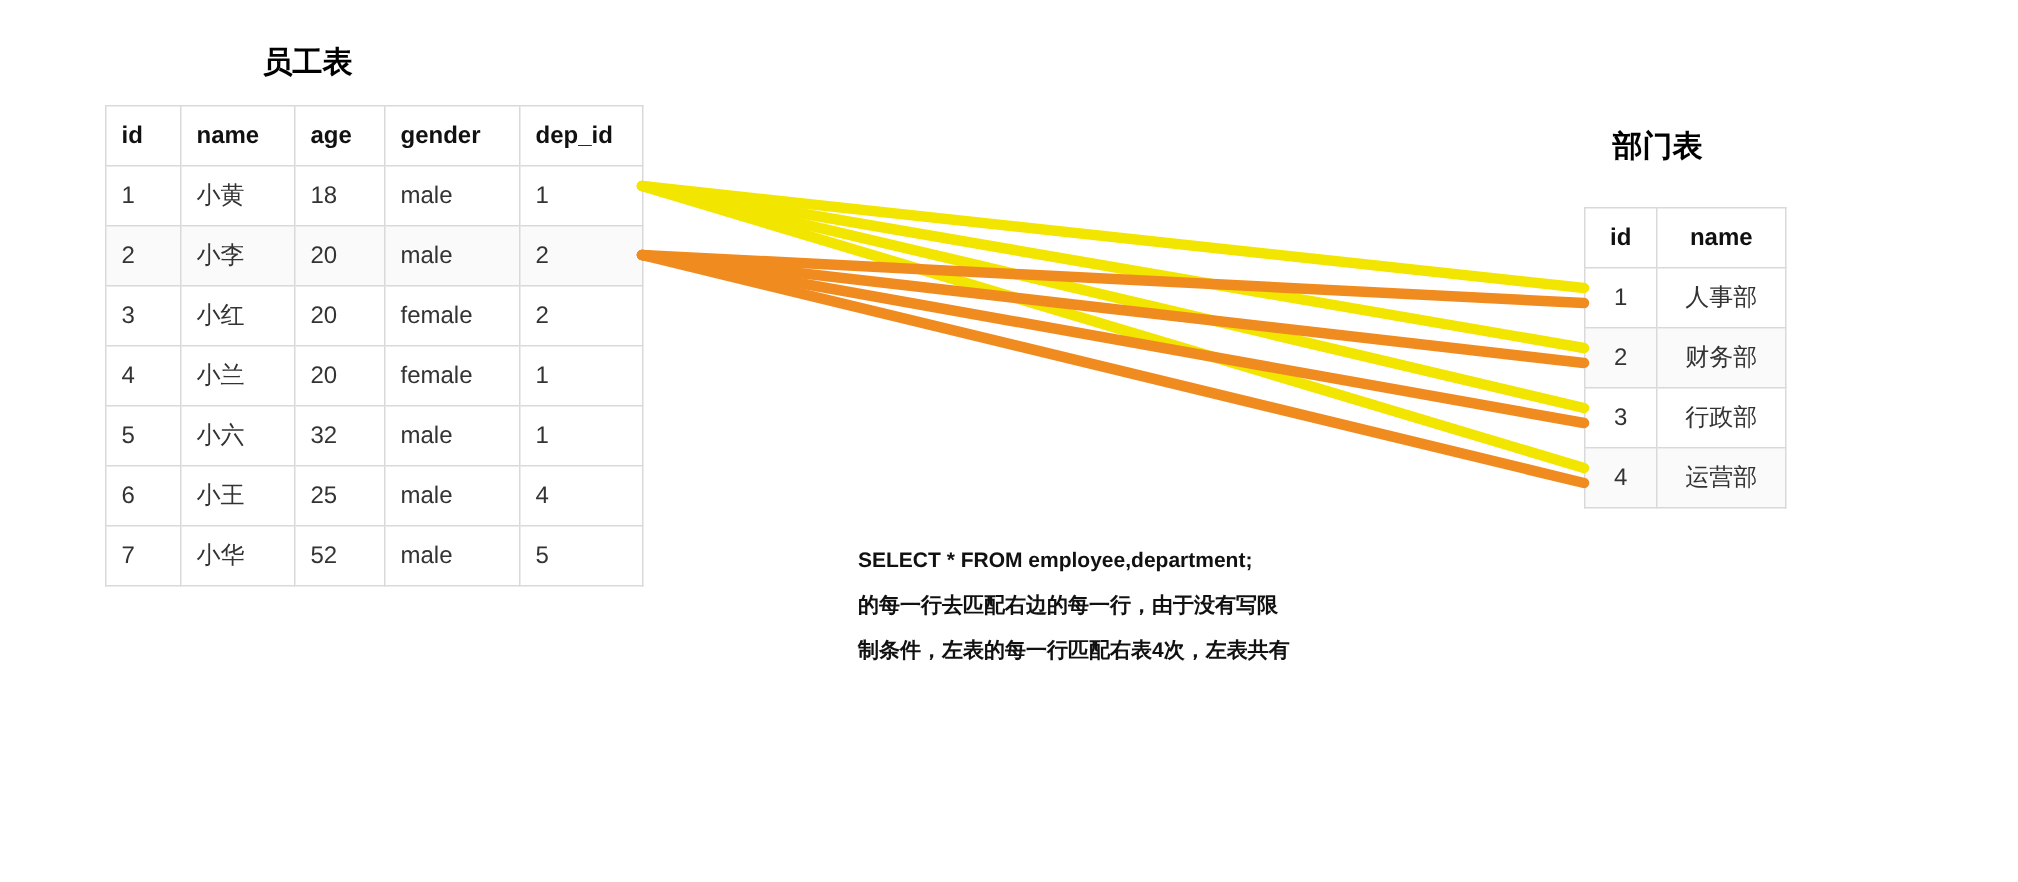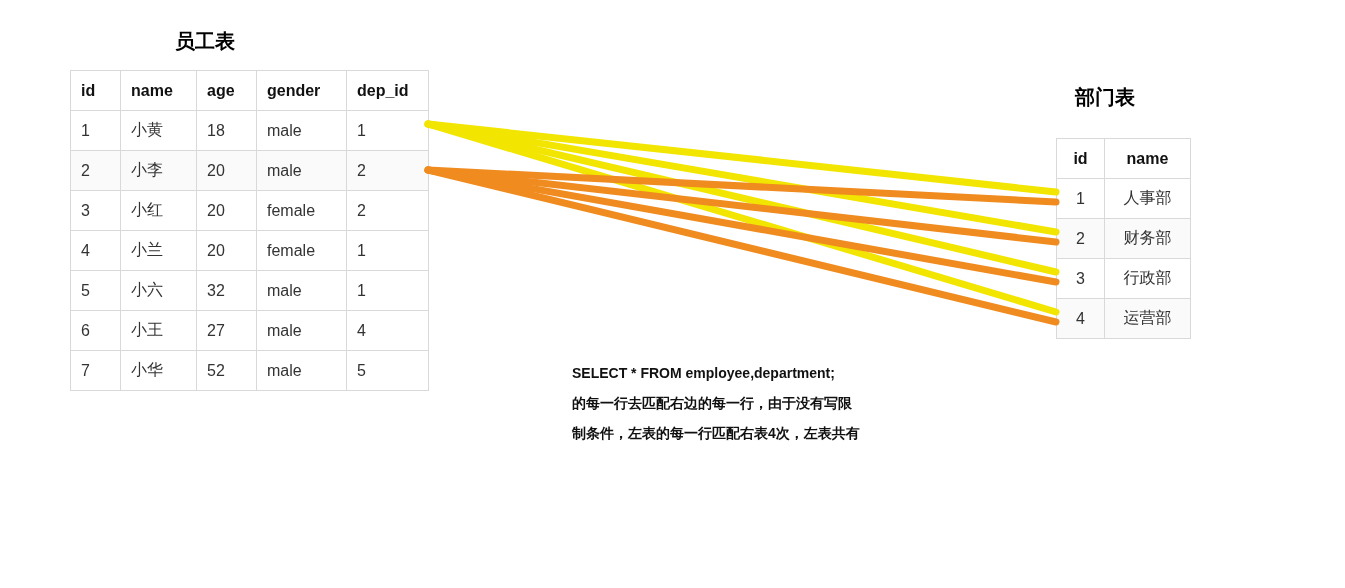--- a/index.html
+++ b/index.html
@@ -130,21 +130,21 @@
     <tr>
       <td>5</td>
       <td>小六</td>
       <td>32</td>
       <td>male</td>
       <td>1</td>
     </tr>
     <tr>
       <td>6</td>
       <td>小王</td>
-      <td>27</td>
+      <td>25</td>
       <td>male</td>
       <td>4</td>
     </tr>
     <tr>
       <td>7</td>
       <td>小华</td>
       <td>52</td>
       <td>male</td>
       <td>5</td>
     </tr>

